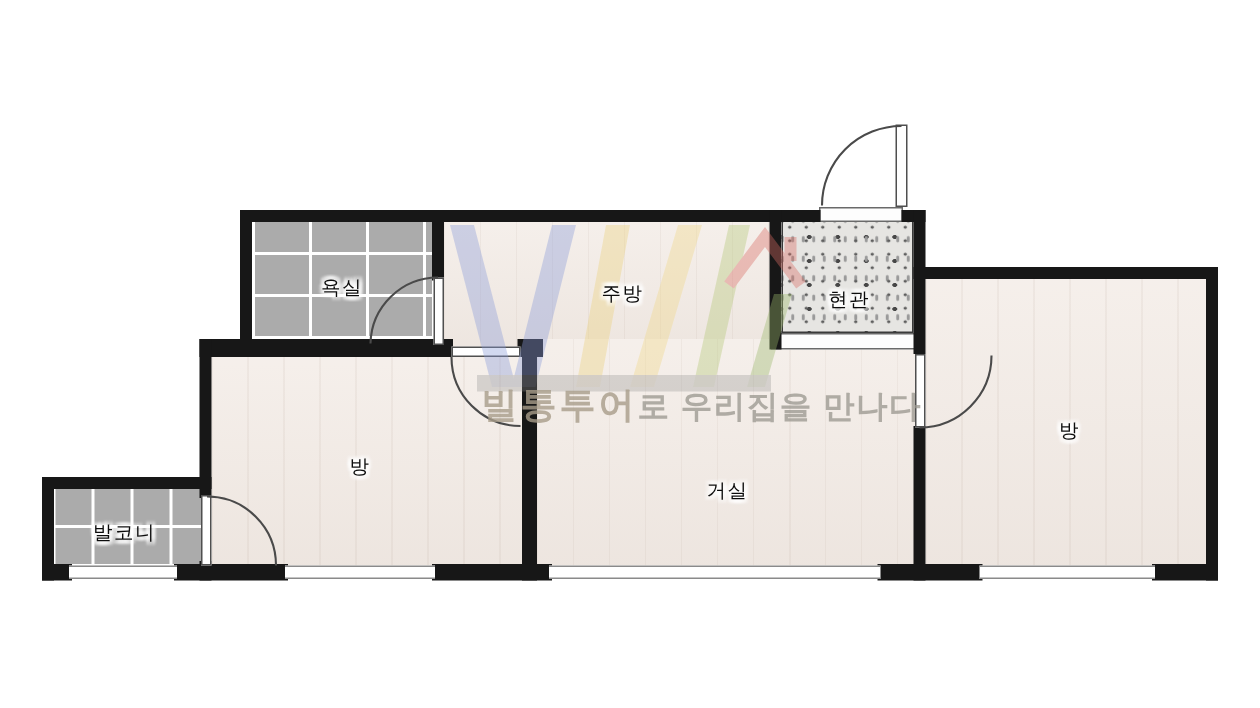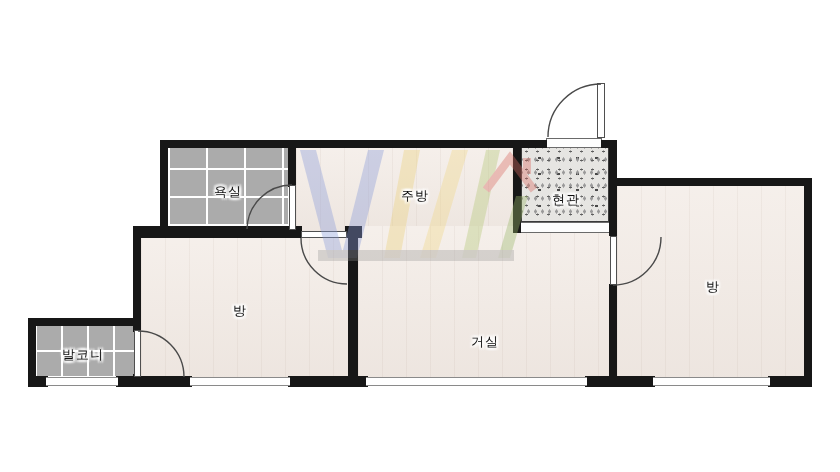--- a/index.html
+++ b/index.html
@@ -101,22 +101,25 @@
       <polygon points="404,150 420,150 400,258 384,258" fill="#ecd27e"></polygon>
       <polygon points="452,150 468,150 436,258 420,258" fill="#f0d88a"></polygon>
       <polygon points="486,150 500,150 476,258 462,258" fill="#b5c878"></polygon>
       <path d="M486,190 L510,158 L534,190" stroke="#d96b63" stroke-width="8" fill="none"></path>
       <rect x="523" y="158" width="8" height="16" fill="#d96b63"></rect>
       <polygon points="516,196 528,196 510,258 498,258" fill="#9bb86b"></polygon>
       <rect x="318" y="250" width="196" height="11" fill="#8f8f8f" opacity="0.8"></rect>
     </g>
   </svg>
 
+  <div id="wm-tag">
+    <span class="brand">빌통투어</span><span class="rest">로 우리집을 만나다</span>
+  </div>
 
   <div class="lbl" style="left:228px;top:192px;">욕실</div>
   <div class="lbl" style="left:415px;top:196px;">주방</div>
   <div class="lbl" style="left:566px;top:200px;">현관</div>
   <div class="lbl" style="left:713px;top:287px;">방</div>
   <div class="lbl" style="left:240px;top:311px;">방</div>
-  <div class="lbl" style="left:485px;top:327px;margin-top:15px;">거실</div>
+  <div class="lbl" style="left:485px;top:327px;">거실</div>
   <div class="lbl" style="left:83px;top:355px;text-align:right;">발코니</div>
 
 </div>
 
 </body></html>

